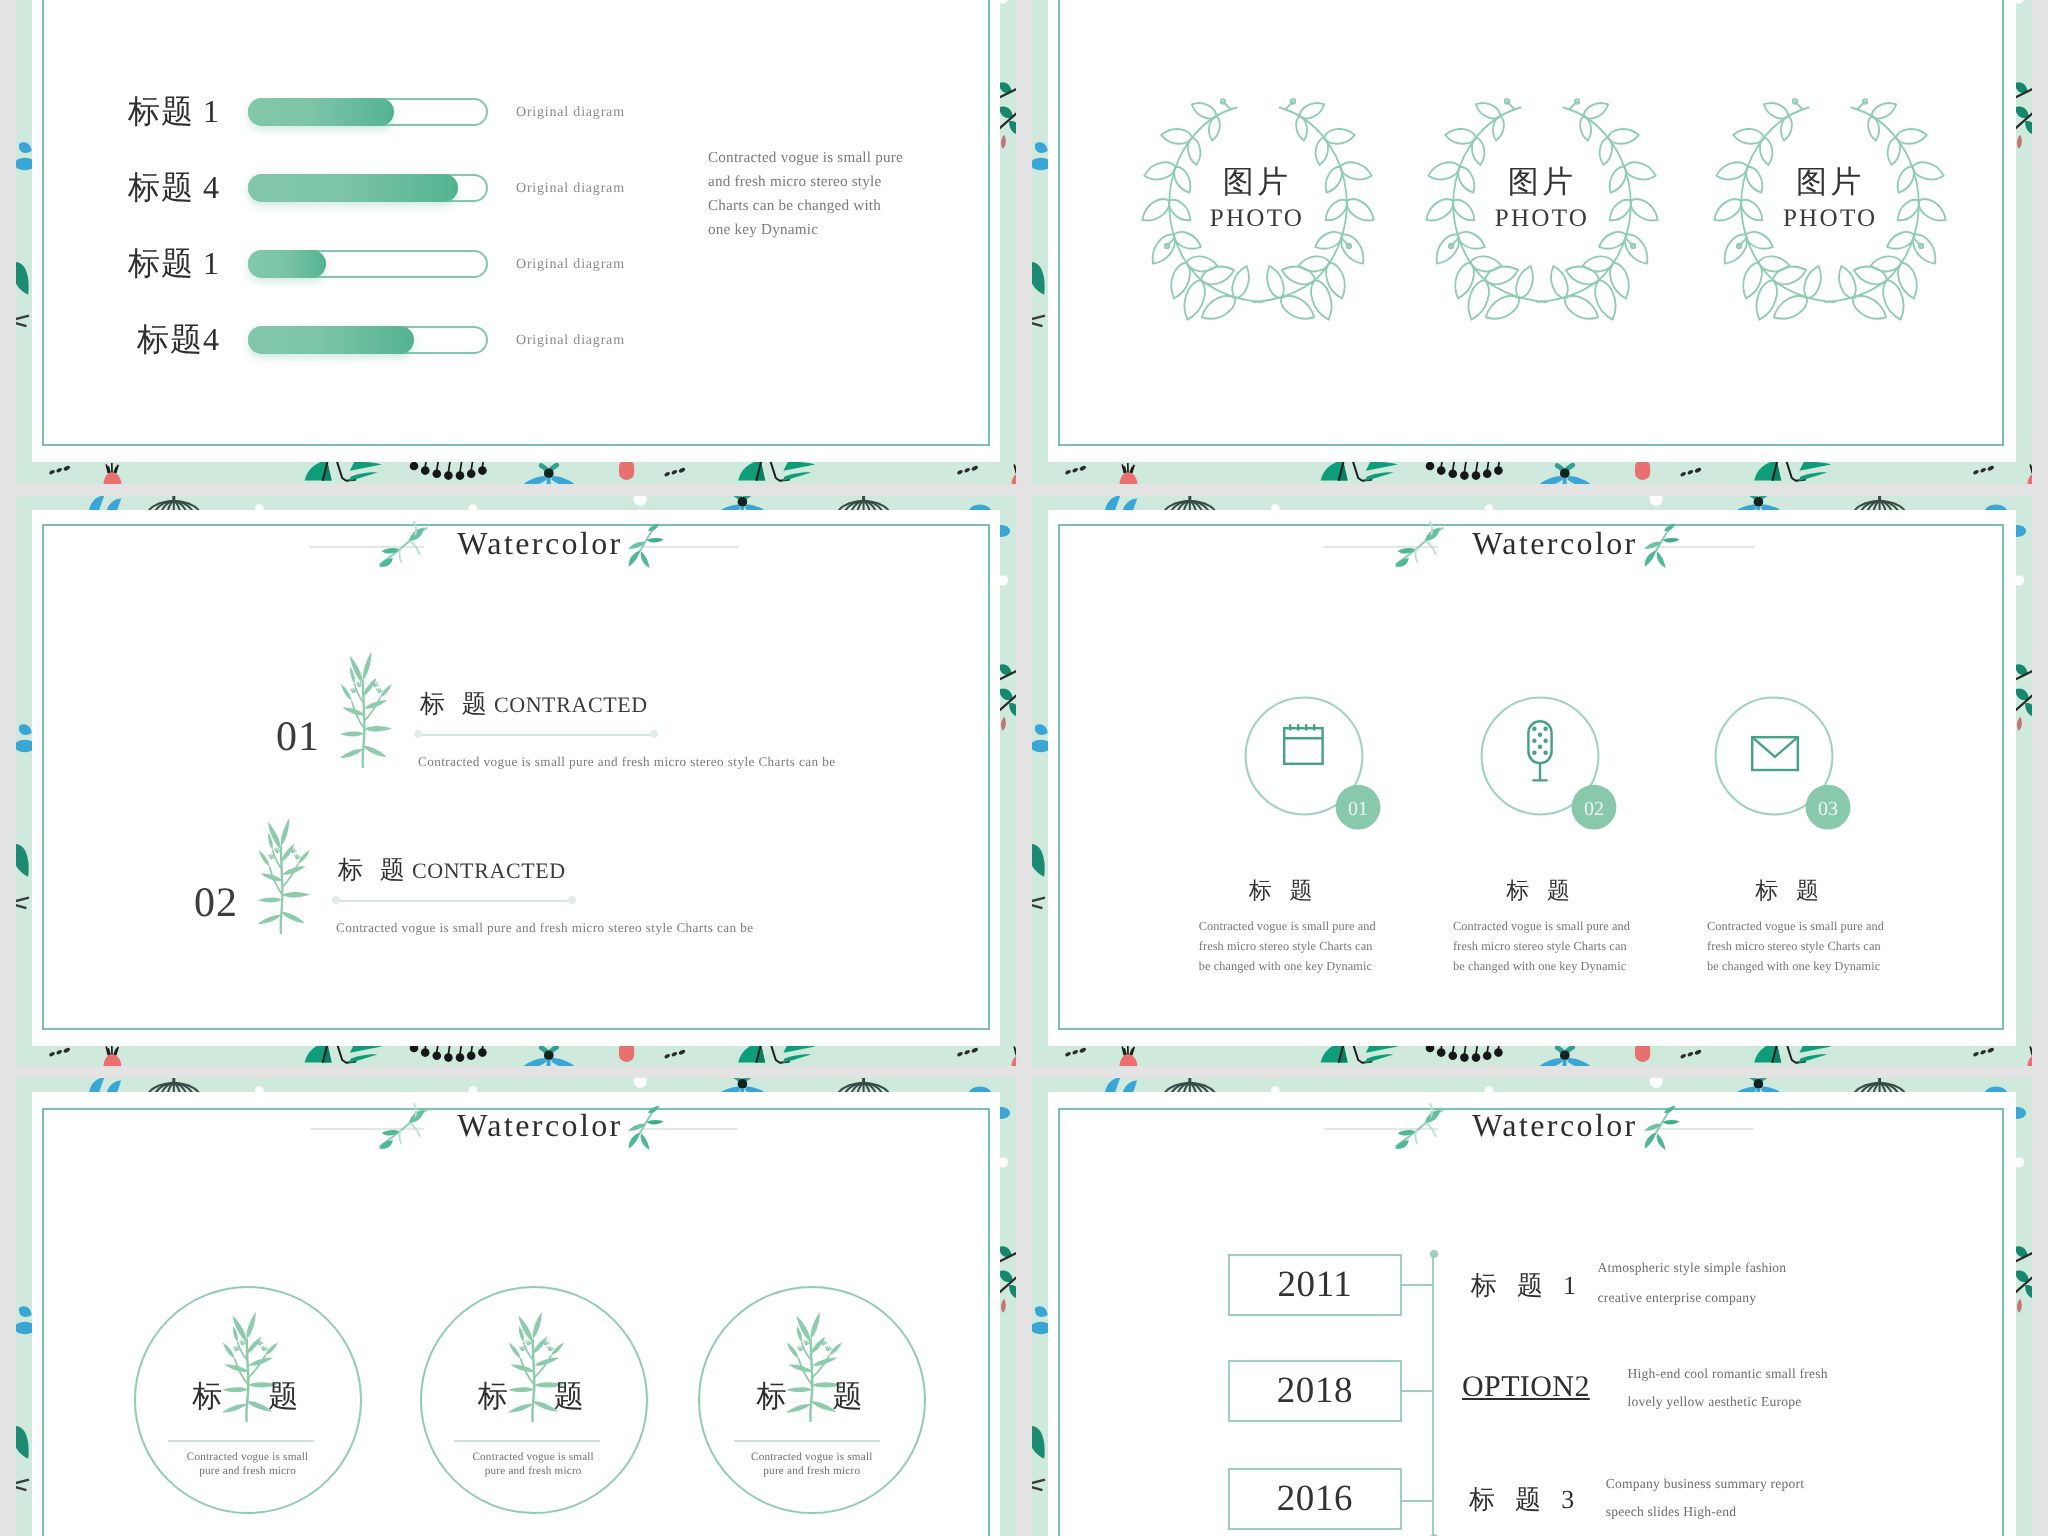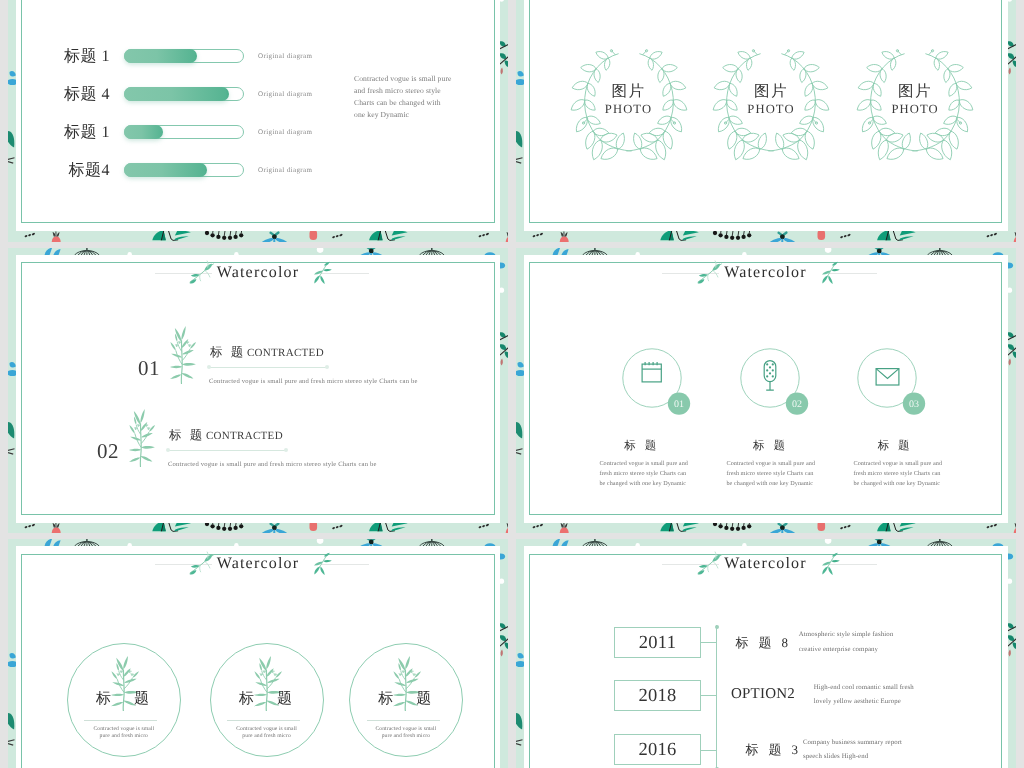--- a/index.html
+++ b/index.html
@@ -12,21 +12,21 @@
 .bg{position:absolute;left:0;top:0;width:500px;height:285.4px;}
 .panel{position:absolute;left:8px;top:7px;width:484px;height:267.9px;background:#fff;}
 .frame{position:absolute;left:13.1px;top:14.6px;width:473.5px;height:252.3px;
        border:1px solid #79c3a9;box-sizing:border-box;}
 .wc{position:absolute;left:0;top:13px;width:500px;height:24px;}
 .wc .ln{position:absolute;top:12.4px;height:1px;background:#e4e7e6;}
 .wc .wcsp{position:absolute;}
 .wc .wcsp.a{left:180px;top:-1px;}
 .wc .wcsp.b{left:304px;top:-1px;}.wc .tt{
 position:absolute;left:0;top:0;width:500px;text-align:center;font-size:16px;
-        letter-spacing:1.2px;color:#2e2e2e;line-height:24px;}
+        letter-spacing:1.2px;color:#2e2e2e;line-height:24px;padding-left:12px;}
 svg{display:block;}
 
 .pbrow{position:absolute;left:0;width:500px;height:16px;}
 .plabel{position:absolute;left:54px;width:48px;top:-3px;text-align:right;font-size:16px;
         color:#2f2f2f;line-height:22px;letter-spacing:.5px;}
 .ptrack{position:absolute;left:116px;top:0;width:120px;height:14px;border:1px solid #84c8ae;
         border-radius:7px;box-sizing:border-box;background:#fff;}
 .ptrack i{position:absolute;left:-1px;top:-1px;height:14px;display:block;border-radius:7px;
           background:linear-gradient(90deg,#83c7ab 0%,#7cc4a7 45%,#56b492 97%,#4aae8a 100%);
           box-shadow:0 2px 4px rgba(120,190,165,.35);}
@@ -58,21 +58,21 @@
 
 .tvline{position:absolute;left:200.6px;top:85.6px;width:1px;height:144px;background:#9fd0bb;}
 .tdot{position:absolute;left:199px;width:4px;height:4px;border-radius:50%;background:#9fd0bb;}
 .trow{position:absolute;left:0;width:500px;height:32px;}
 .tbox{position:absolute;left:98.9px;top:0;width:86.2px;height:31px;border:1px solid #9fd0bb;
       box-sizing:border-box;text-align:center;}
 .tbox span{font-size:18.5px;color:#333;line-height:31px;letter-spacing:.3px;}
 .tconn{position:absolute;left:185.1px;top:15.5px;width:15.5px;height:1px;background:#9fd0bb;}
 .ttitle{position:absolute;top:7px;font-size:13px;color:#2f2f2f;line-height:18px;letter-spacing:3.4px;
         white-space:nowrap;}
-.ttitle.tenl{font-size:15px;letter-spacing:.2px;top:5px;}
+.ttitle.tenl{font-size:15px;letter-spacing:.2px;top:5px;text-decoration:underline;}
 .tbody{position:absolute;top:1.5px;font-size:6.8px;color:#6f6f6f;line-height:14.2px;letter-spacing:.1px;}
 .tbody span{display:block;white-space:nowrap;}
 
 .pcirc{position:absolute;top:103.9px;width:114px;height:114px;}
 .pring{position:absolute;left:0;top:0;width:114px;height:114px;border:1px solid #8ecdb1;
        border-radius:50%;box-sizing:border-box;}
 .psprig{position:absolute;left:44px;top:13px;}
 .ptt{position:absolute;top:46px;font-size:15px;color:#2d2d2d;line-height:20px;}
 .ptt.l{left:29.3px;}
 .ptt.r{left:67.3px;}
@@ -545,39 +545,39 @@
         </svg>
     <div class="tt">Watercolor</div>
   </div>
   <div class="tml">
     <div class="tvline"></div>
     <div class="tdot" style="top:85.6px"></div>
     <div class="tdot" style="top:228px"></div>
     <div class="trow" style="top:87.8px">
       <div class="tbox"><span>2011</span></div>
       <div class="tconn"></div>
-      <div class="ttitle" style="left:219.9px">标 题 8</div>
+      <div class="ttitle" style="left:219.9px">标 题 1</div>
       <div class="tbody" style="left:283.3px">
             <span>Atmospheric style simple fashion</span>
             <span>creative enterprise company</span>
           </div>
     </div>
     <div class="trow" style="top:140.7px">
       <div class="tbox"><span>2018</span></div>
       <div class="tconn"></div>
       <div class="ttitle tenl" style="left:215.5px">OPTION2</div>
       <div class="tbody" style="left:298.3px">
             <span>High-end cool romantic small fresh</span>
             <span>lovely yellow aesthetic Europe</span>
           </div>
     </div>
     <div class="trow" style="top:195px">
       <div class="tbox"><span>2016</span></div>
       <div class="tconn"></div>
-      <div class="ttitle" style="left:230px">标 题 3</div>
+      <div class="ttitle" style="left:219px">标 题 3</div>
       <div class="tbody" style="left:287.4px">
             <span>Company business summary report</span>
             <span>speech slides High-end</span>
           </div>
     </div>
   </div>
 </div>
 
 </div>
 

